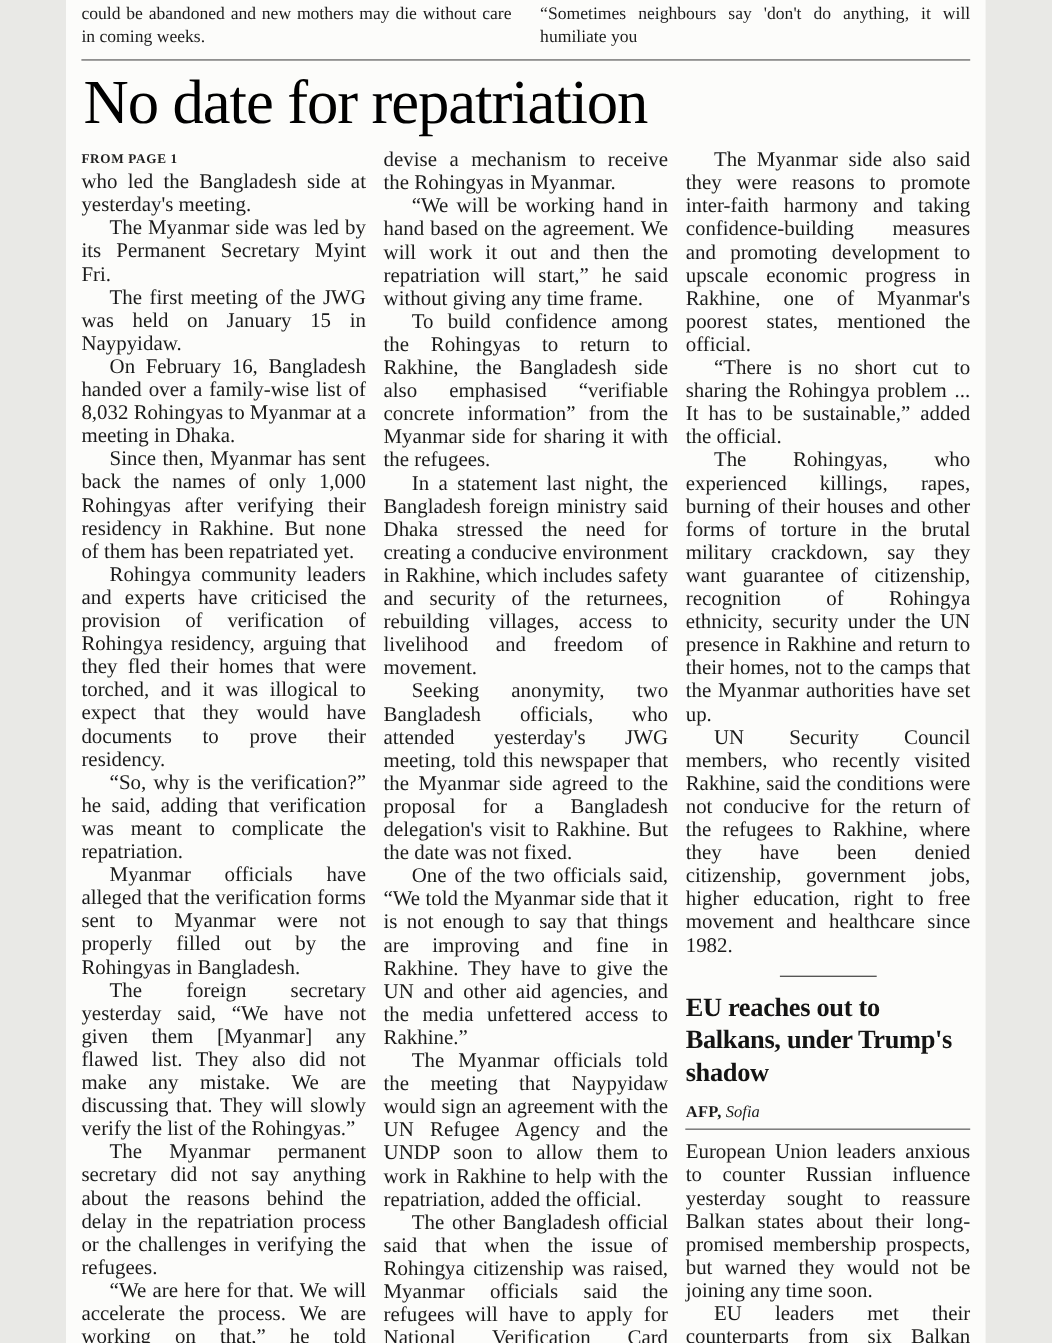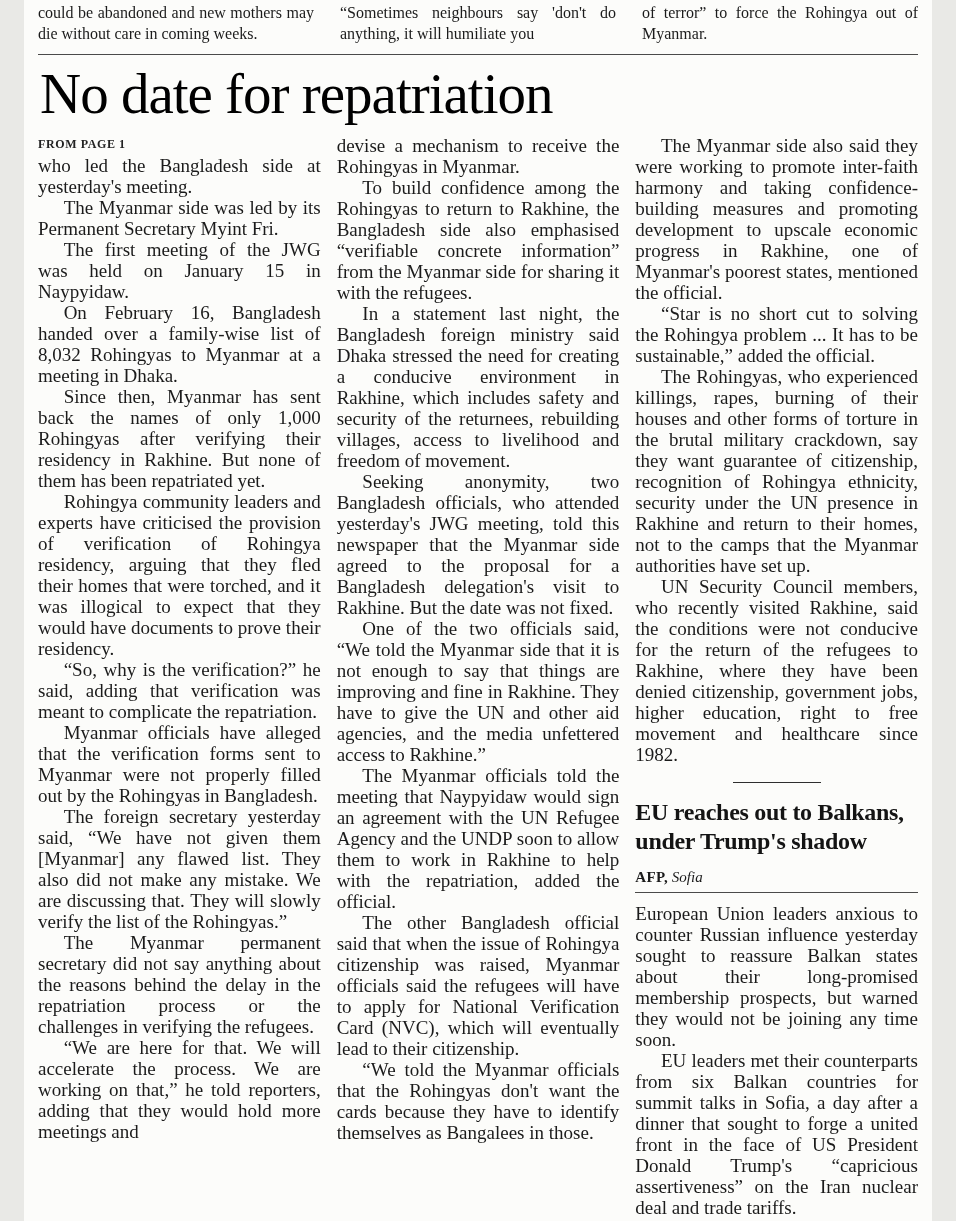--- a/index.html
+++ b/index.html
@@ -1,19 +1,19 @@
 <!DOCTYPE html>
 <html lang="en"><head>
 <meta charset="utf-8">
 <style>
   * { margin:0; padding:0; box-sizing:border-box; }
   html,body { background:#e9e9e6; }
   .page {
     position:relative;
-    width:908px; height:1221px;
+    width:836px; height:1221px;
     margin:0 auto;
     background:#fcfcfa;
     color:#1b1b1b;
     font-family:"Liberation Serif", serif;
     overflow:hidden;
     padding:0 14px;
   }
   .top-strip { display:flex; gap:26px; padding-top:2px; height:50px; overflow:hidden; }
   .top-strip p {
     flex:1; min-width:0;
@@ -59,21 +59,20 @@
   .byline .location { font-style:italic; }
 </style>
 </head>
 <body>
 
 <div class="page">
 
   <div class="top-strip">
     <p>could be abandoned and new mothers may die without care in coming weeks.</p>
     <p>“Sometimes neighbours say 'don't do anything, it will humiliate you</p>
-    <p>of terror” to force the Rohingya out of Myanmar.</p>
   </div>
 
   <hr class="rule-top">
 
   <h1 class="headline">No date for repatriation</h1>
 
   <div class="columns">
 
     <div class="col">
       <div class="frompage">FROM PAGE 1</div>
@@ -88,34 +87,35 @@
           <p>Myanmar officials have alleged that the verification forms sent to Myanmar were not properly filled out by the Rohingyas in Bangladesh.</p>
           <p>The foreign secretary yesterday said, “We have not given them [Myanmar] any flawed list. They also did not make any mistake. We are discussing that. They will slowly verify the list of the Rohingyas.”</p>
           <p>The Myanmar permanent secretary did not say anything about the reasons behind the delay in the repatriation process or the challenges in verifying the refugees.</p>
           <p>“We are here for that. We will accelerate the process. We are working on that,” he told reporters, adding that they would hold more meetings and</p>
         </div>
     </div>
 
     <div class="col">
       <div class="flow flush-first">
           <p>devise a mechanism to receive the Rohingyas in Myanmar.</p>
+          <p>“We will be working hand in hand based on the agreement. We will work it out and then the repatriation will start,” he said without giving any time frame.</p>
           <p>To build confidence among the Rohingyas to return to Rakhine, the Bangladesh side also emphasised “verifiable concrete information” from the Myanmar side for sharing it with the refugees.</p>
           <p>In a statement last night, the Bangladesh foreign ministry said Dhaka stressed the need for creating a conducive environment in Rakhine, which includes safety and security of the returnees, rebuilding villages, access to livelihood and freedom of movement.</p>
           <p>Seeking anonymity, two Bangladesh officials, who attended yesterday's JWG meeting, told this newspaper that the Myanmar side agreed to the proposal for a Bangladesh delegation's visit to Rakhine. But the date was not fixed.</p>
           <p>One of the two officials said, “We told the Myanmar side that it is not enough to say that things are improving and fine in Rakhine. They have to give the UN and other aid agencies, and the media unfettered access to Rakhine.”</p>
           <p>The Myanmar officials told the meeting that Naypyidaw would sign an agreement with the UN Refugee Agency and the UNDP soon to allow them to work in Rakhine to help with the repatriation, added the official.</p>
           <p>The other Bangladesh official said that when the issue of Rohingya citizenship was raised, Myanmar officials said the refugees will have to apply for National Verification Card (NVC), which will eventually lead to their citizenship.</p>
           <p>“We told the Myanmar officials that the Rohingyas don't want the cards because they have to identify themselves as Bangalees in those.</p>
         </div>
     </div>
 
     <div class="col">
       <div class="flow">
-          <p>The Myanmar side also said they were working to promote inter-faith harmony and taking confidence-building measures and promoting development to upscale economic progress in Rakhine, one of Myanmar's poorest states, mentioned the official.</p>
-          <p>“Star is no short cut to solving the Rohingya problem ... It has to be sustainable,” added the official.</p>
+          <p>The Myanmar side also said they were reasons to promote inter-faith harmony and taking confidence-building measures and promoting development to upscale economic progress in Rakhine, one of Myanmar's poorest states, mentioned the official.</p>
+          <p>“There is no short cut to sharing the Rohingya problem ... It has to be sustainable,” added the official.</p>
           <p>The Rohingyas, who experienced killings, rapes, burning of their houses and other forms of torture in the brutal military crackdown, say they want guarantee of citizenship, recognition of Rohingya ethnicity, security under the UN presence in Rakhine and return to their homes, not to the camps that the Myanmar authorities have set up.</p>
           <p>UN Security Council members, who recently visited Rakhine, said the conditions were not conducive for the return of the refugees to Rakhine, where they have been denied citizenship, government jobs, higher education, right to free movement and healthcare since 1982.</p>
         </div>
 
       <div class="article-divider"></div>
 
       <h2 class="sub-headline">EU reaches out to Balkans, under Trump's shadow</h2>
 
       <div class="byline">
         <span class="agency">AFP,</span>

